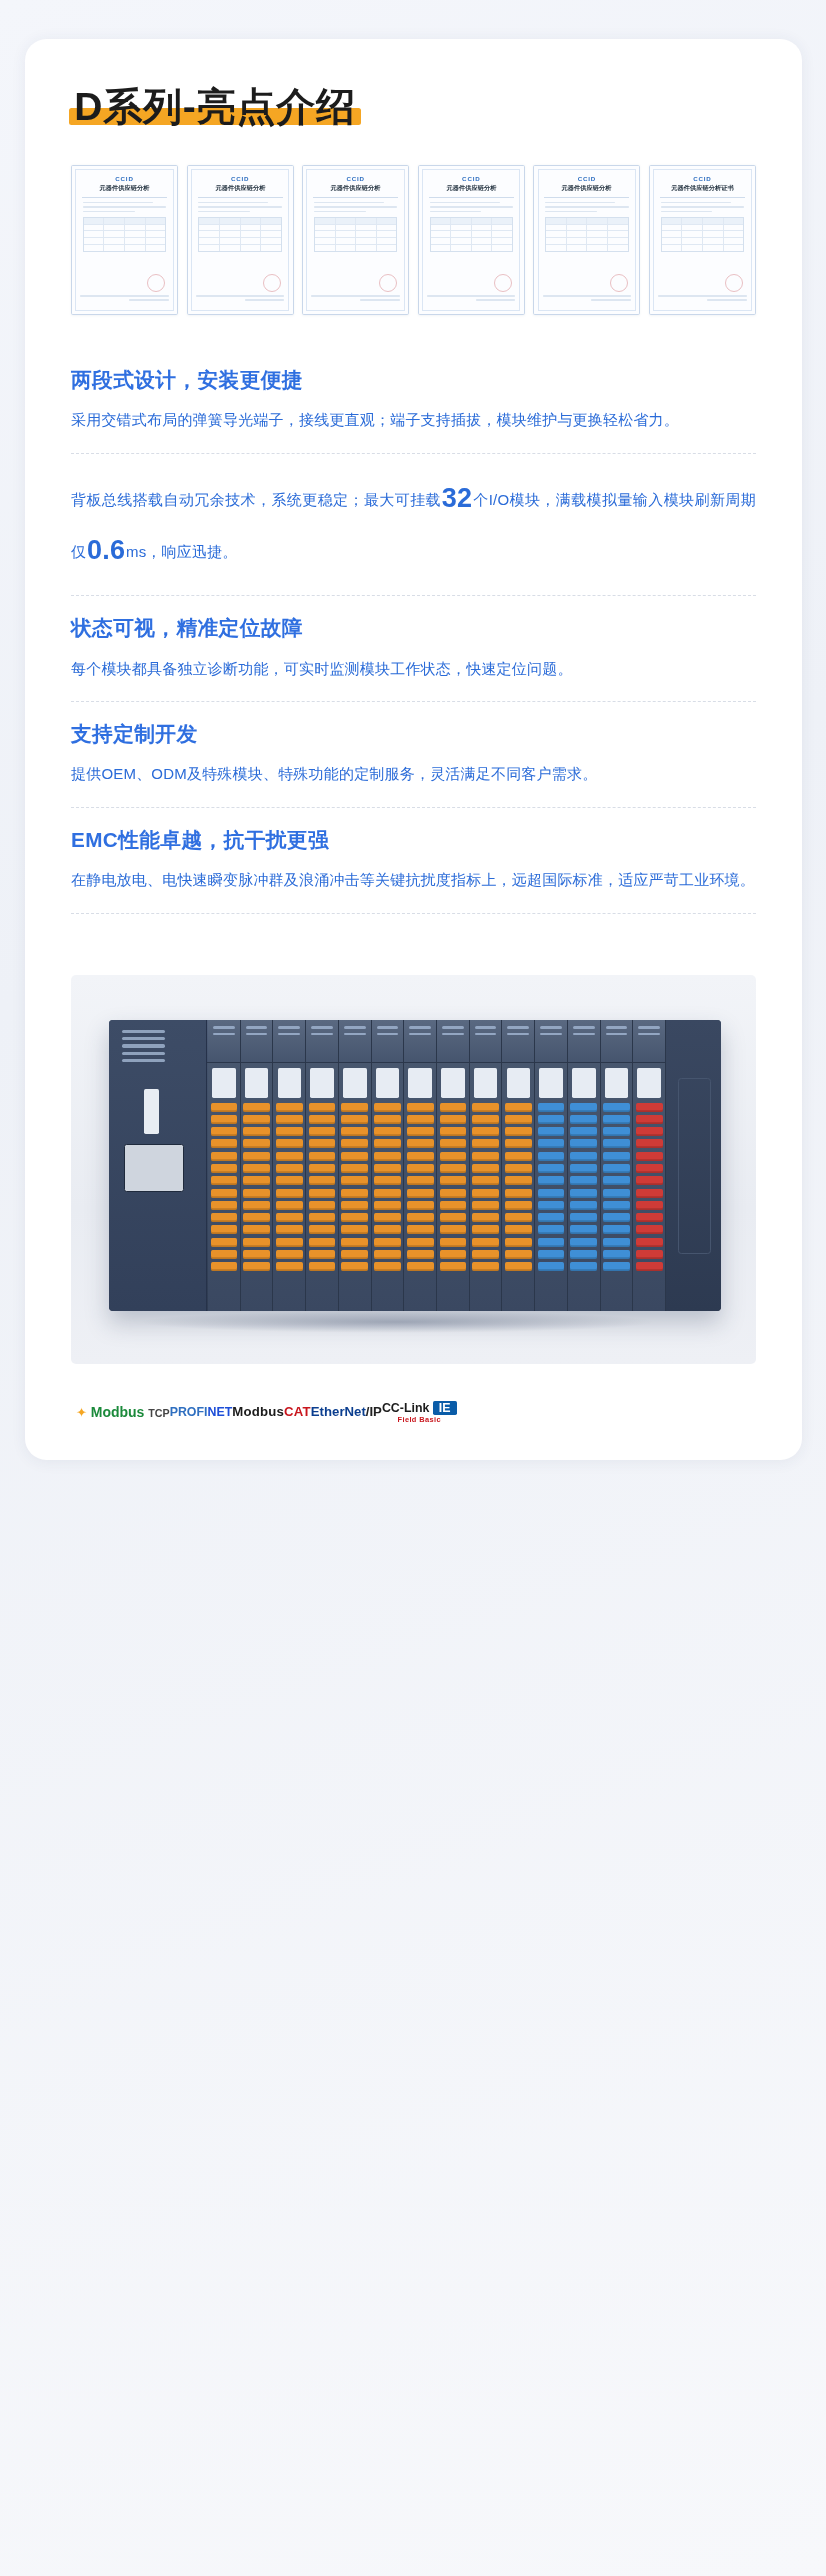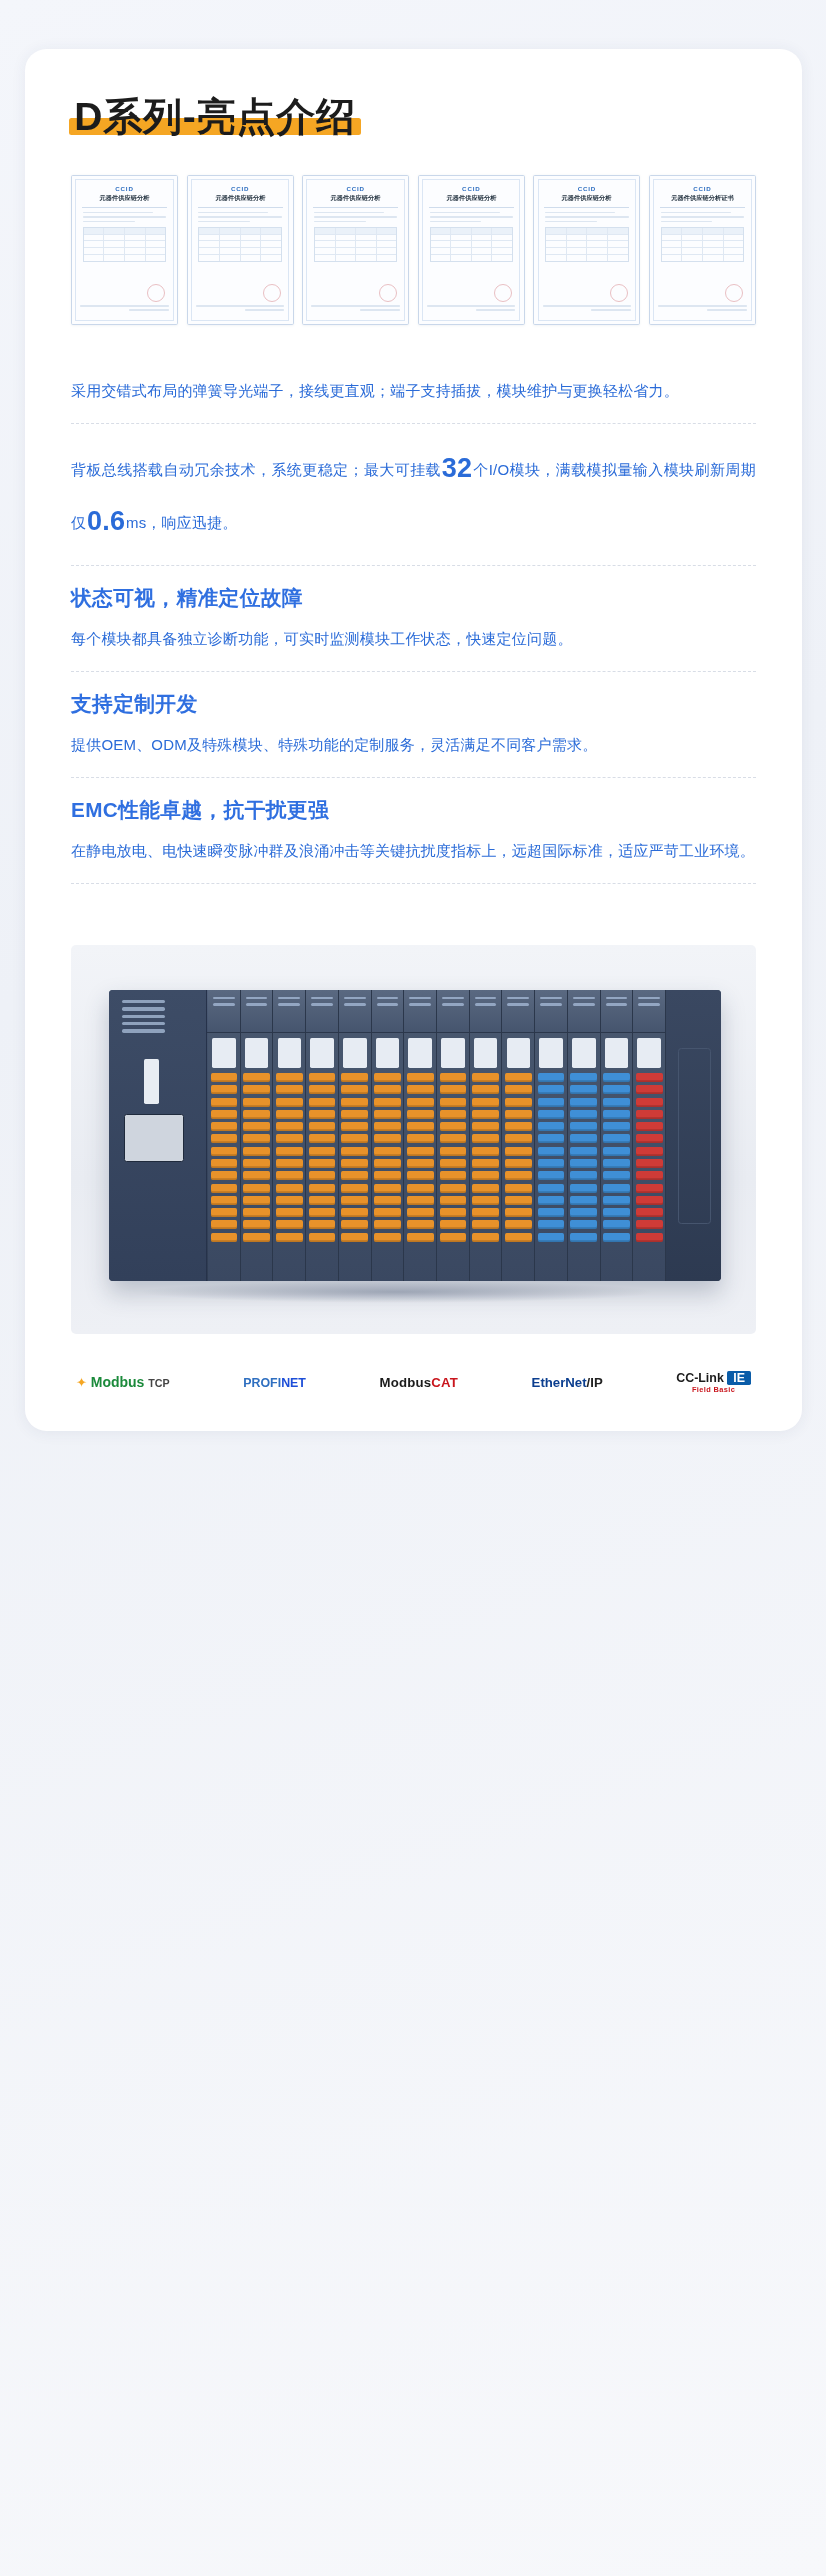--- a/index.html
+++ b/index.html
@@ -11,21 +11,21 @@
   .page {
     position: relative;
     width: 827px;
     min-height: 2576px;
     background: linear-gradient(160deg,#f4f6fb 0%, #eef1f7 35%, #f7f8fb 100%);
     padding: 33px 25px 50px 25px;
   }
   .card {
     position: relative;
     width: 777px;
-    margin: 16px auto;
+    margin: 6px auto;
     background: #ffffff;
     border-radius: 21.5px;
     box-shadow: 0 1.7px 15px rgba(40,60,100,0.07);
     padding: 46px 46px 33px 46px;
     overflow: hidden;
   }
 
   
   .title-wrap {
     position: relative;
@@ -297,21 +297,20 @@
     position: absolute;
     left: 66px; right: 99px; bottom: 31px; height: 21.5px;
     background: radial-gradient(ellipse at center, rgba(60,75,105,0.35), rgba(60,75,105,0) 70%);
   }
 
   
   .protocols {
     margin-top: 28px;
     display: flex;
     align-items: center;
-    justify-content: space-between;
     padding: 8.3px 5px 3.3px 5px;
   }
   .proto { text-align: center; }
   .proto .p1 { font-size: 14px; font-weight: bold; color: #1b8a3b; }
   .proto .p1 .sub { color: #444; font-weight: bold; font-size: 10.7px; }
   .proto .p2 { font-size: 12.4px; font-weight: bold; color: #2f6fc0; }
   .proto .p2 .sub { color: #1d4ed8; }
   .proto .p3 { font-size: 13.2px; font-weight: bold; color: #1b1b1b; letter-spacing: 0.2px; }
   .proto .p3 .cat { color: #c9161d; }
   .proto .p4 { font-size: 13.2px; font-weight: bold; color: #0b3e8f; }
@@ -625,20 +624,21 @@
             <div class="ln r"></div>
         </div>
       </div>
 
     </div>
 
     
     <div class="features">
 
       <div class="feature">
+        <div class="f-head">两段式设计，安装更便捷</div>
         <div class="f-body">采用交错式布局的弹簧导光端子，接线更直观；端子支持插拔，模块维护与更换轻松省力。</div>
       </div>
 
       <div class="feature">
         <div class="f-body"><span>背板总线搭载自动冗余技术，系统更稳定；最大可挂载</span><span class="big">32</span><span>个I/O模块，满载模拟量输入模块刷新周期仅</span><span class="big">0.6</span><span>ms，响应迅捷。</span></div>
       </div>
 
       <div class="feature">
         <div class="f-head">状态可视，精准定位故障</div>
         <div class="f-body">每个模块都具备独立诊断功能，可实时监测模块工作状态，快速定位问题。</div>

